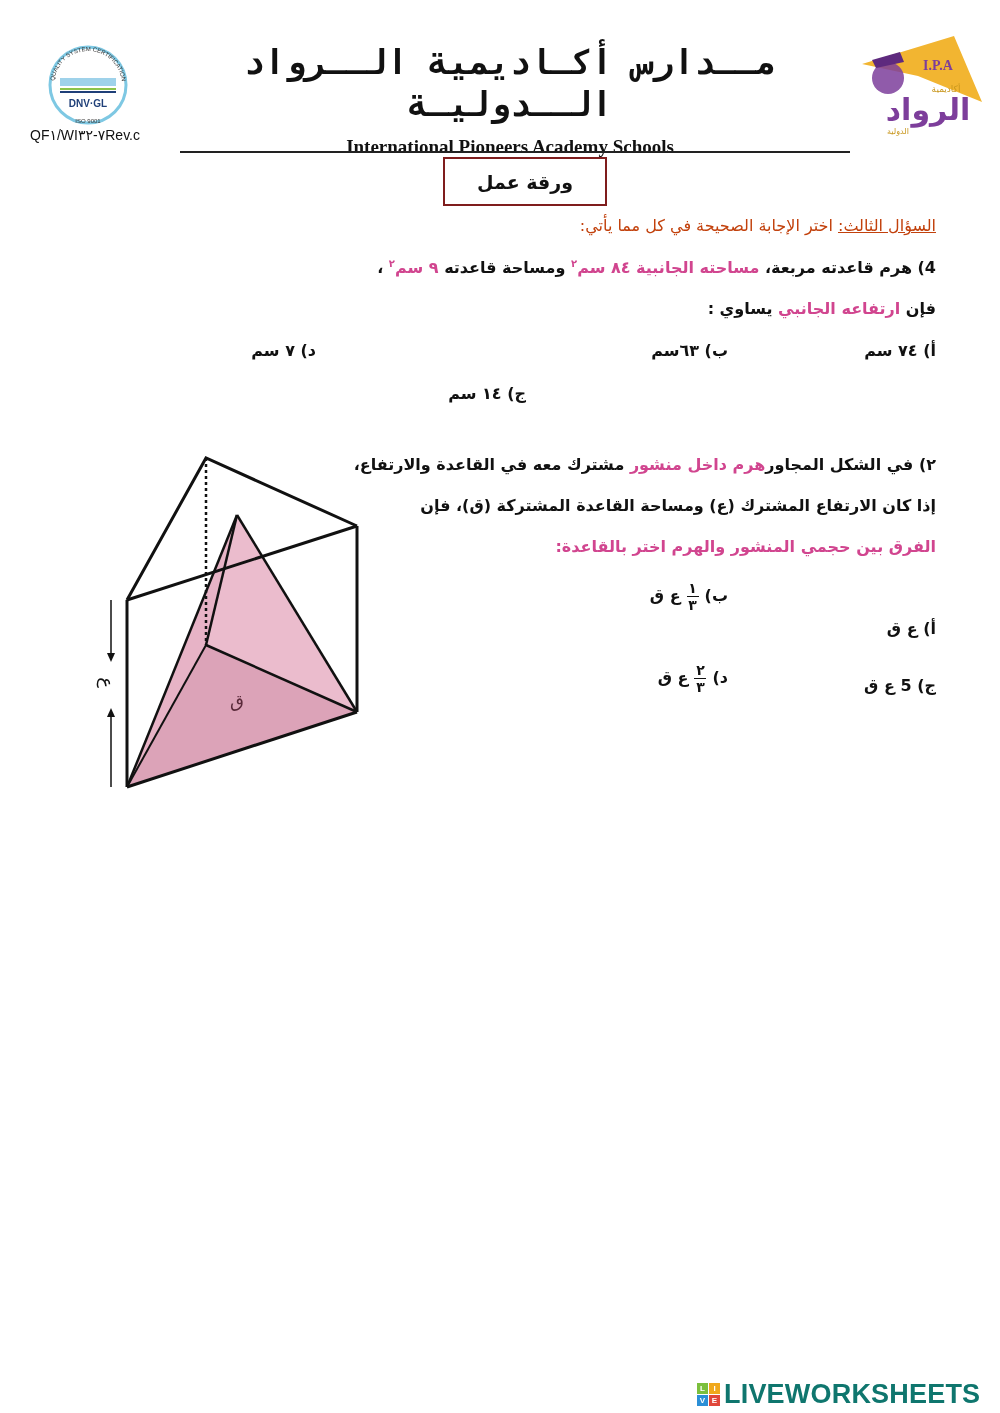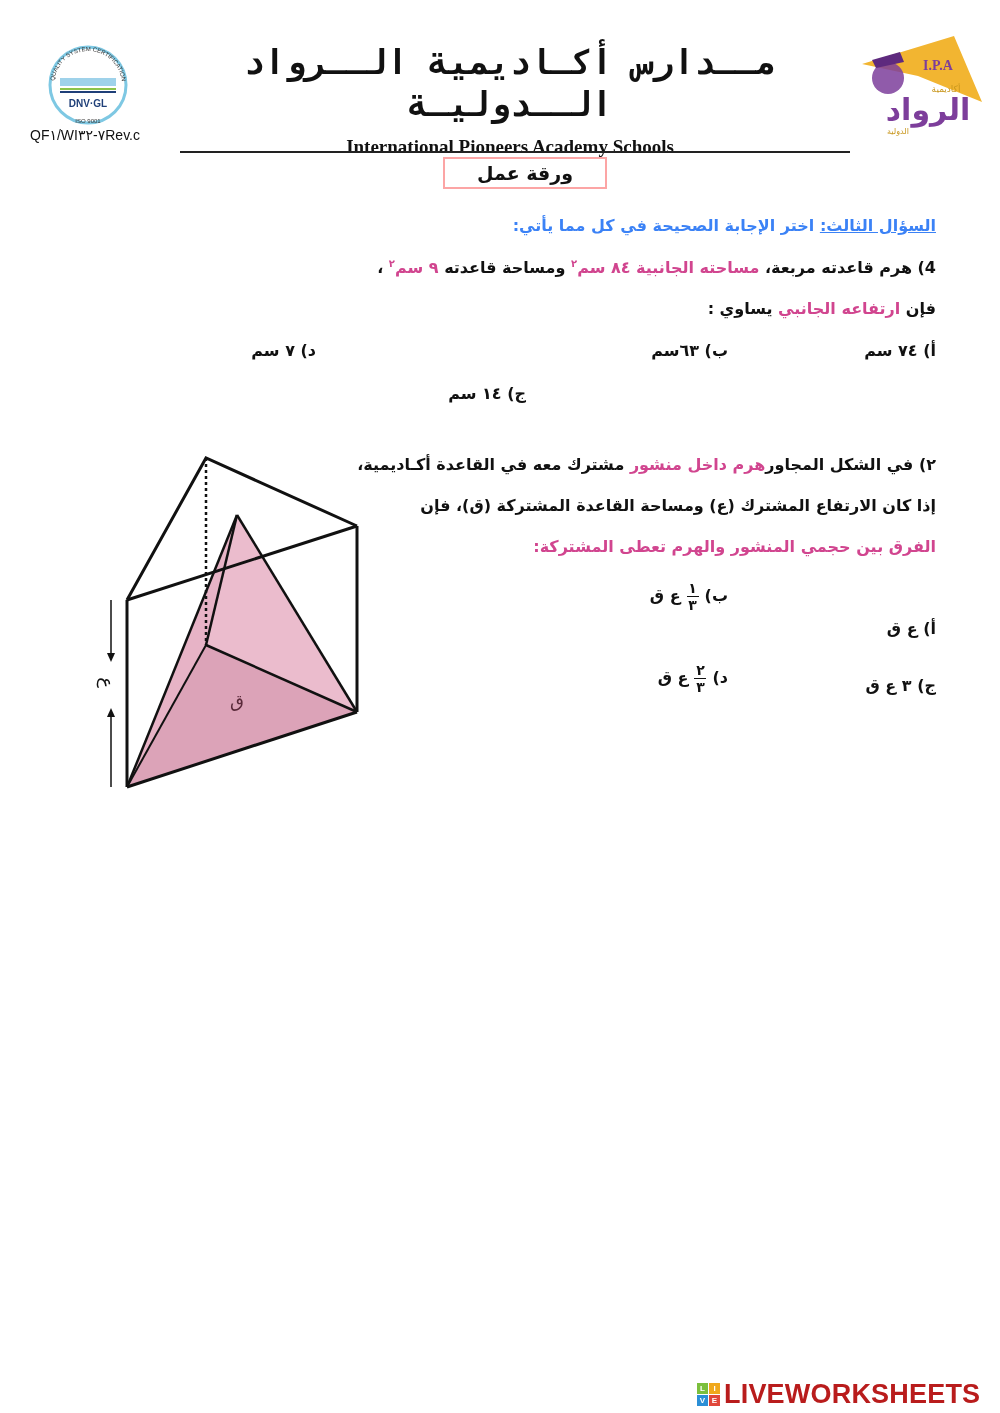--- a/index.html
+++ b/index.html
@@ -8,43 +8,43 @@
   .abs { position: absolute; }
 
   
   .title-ar { left: 230px; top: 42px; width: 560px; text-align: center;
               font-family: Liberation Mono, monospace; font-weight: bold; font-size: 34px; direction: rtl; }
   .title-en { left: 230px; top: 116px; width: 560px; text-align: center;
               font-family: "Liberation Serif", serif; font-weight: bold; font-size: 19px; margin-top: 20px; }
   .rule { left: 180px; top: 151px; width: 670px; height: 0; border-top: 2px solid #222; }
   .cert-code { left: 30px; top: 127px; font-family: Liberation Sans, sans-serif; font-size: 14px; }
 
-  .ws-box { left: 443px; top: 157px; width: 164px; height: 32px; border: 2px solid #fca5a5;
+  .ws-box { left: 443px; top: 157px; width: 164px; height: 49px; border: 2px solid #7f1d1d;
             display: flex; align-items: center; justify-content: center;
             font-weight: bold; font-size: 19px; direction: rtl; box-sizing: border-box; }
 
-  .q3-heading { right: 64px; top: 216px; color: #3b82f6; font-weight: bold; font-size: 16px; direction: rtl; }
+  .q3-heading { right: 64px; top: 216px; color: #c2410c; font-weight: normal; font-size: 16px; direction: rtl; }
   .q3-heading .u { text-decoration: underline; }
 
   .line { right: 64px; font-weight: bold; font-size: 16px; direction: rtl; white-space: nowrap; }
   .pink { color: #d1458f; }
   sup { font-size: 10px; }
 
   .opt { font-weight: bold; font-size: 16px; direction: rtl; white-space: nowrap; }
 
   .frac { display: inline-flex; flex-direction: column; align-items: center; vertical-align: middle;
           font-size: 14px; line-height: 16px; margin: 0 6px; }
   .frac .bar { width: 12px; border-top: 1.5px solid #111; }
 
   .logo-right { left: 858px; top: 34px; width: 126px; height: 104px; }
   .logo-left { left: 40px; top: 40px; width: 96px; height: 86px; }
 
   .footer { left: 697px; top: 1379px; display: flex; align-items: center; gap: 4px; }
   .footer .brand { font-family: "Liberation Sans", sans-serif; font-weight: bold; font-size: 27px;
-                   color: #b91c1c; letter-spacing: 0.2px; }
+                   color: #0f766e; letter-spacing: 0.2px; }
   .live-grid { display: grid; grid-template-columns: 11px 11px; grid-template-rows: 11px 11px; gap: 1px; }
   .live-grid span { font-size: 8px; font-weight: bold; color: #fff; display: flex; align-items: center;
                     justify-content: center; font-family: "Liberation Sans", sans-serif; }
 </style>
 </head>
 <body>
 
 <div class="abs logo-left">
   <svg width="96" height="86" viewBox="0 0 96 86">
     <circle cx="48" cy="45" r="38" fill="none" stroke="#7ec8e3" stroke-width="3"></circle>
@@ -87,32 +87,32 @@
 <div class="abs line" style="top:299px;">
   <span>فإن </span><span class="pink">ارتفاعه الجانبي</span><span> يساوي :</span>
 </div>
 
 <div class="abs opt" style="right:64px; top:341px;"><span>أ)</span> <span>٧٤ سم</span></div>
 <div class="abs opt" style="right:272px; top:341px;margin-left:48px;"><span>ب)</span> <span>٦٣سم</span></div>
 <div class="abs opt" style="right:474px; top:345px;margin-top:39px;"><span>ج)</span> <span>١٤ سم</span></div>
 <div class="abs opt" style="right:684px; top:341px;"><span>د)</span> <span>٧ سم</span></div>
 
 <div class="abs line" style="top:455px;">
-  <span>٢) في الشكل المجاور</span><span class="pink">هرم داخل منشور</span><span> مشترك معه في القاعدة أكـاديمية،</span>
+  <span>٢) في الشكل المجاور</span><span class="pink">هرم داخل منشور</span><span> مشترك معه في القاعدة والارتفاع،</span>
 </div>
 <div class="abs line" style="top:496px;">إذا كان الارتفاع المشترك (ع) ومساحة القاعدة المشتركة (ق)، فإن</div>
-<div class="abs line pink" style="top:537px;">الفرق بين حجمي المنشور والهرم تعطى المشتركة:</div>
+<div class="abs line pink" style="top:537px;">الفرق بين حجمي المنشور والهرم اختر بالقاعدة:</div>
 
 <div class="abs opt" style="right:64px; top:594px;margin-top:25px;"><span>أ)</span> <span>ع ق</span></div>
 <div class="abs opt" style="right:272px; top:580px;"><span>ب)</span><span class="frac">
       <span>١</span>
       <span class="bar"></span>
       <span>٣</span>
     </span><span>ع ق</span></div>
-<div class="abs opt" style="right:64px; top:676px;"><span>ج)</span> <span>٣ ع ق</span></div>
+<div class="abs opt" style="right:64px; top:676px;"><span>ج)</span> <span>5 ع ق</span></div>
 <div class="abs opt" style="right:272px; top:662px;"><span>د)</span><span class="frac">
       <span>٢</span>
       <span class="bar"></span>
       <span>٣</span>
     </span><span>ع ق</span></div>
 
 <div class="abs" style="left:100px; top:440px; width:280px; height:360px;">
   <svg width="280" height="360" viewBox="0 0 280 360">
 
     <polygon points="27,347 137,75 106,205" fill="#e7b3c6" stroke="none"></polygon>

